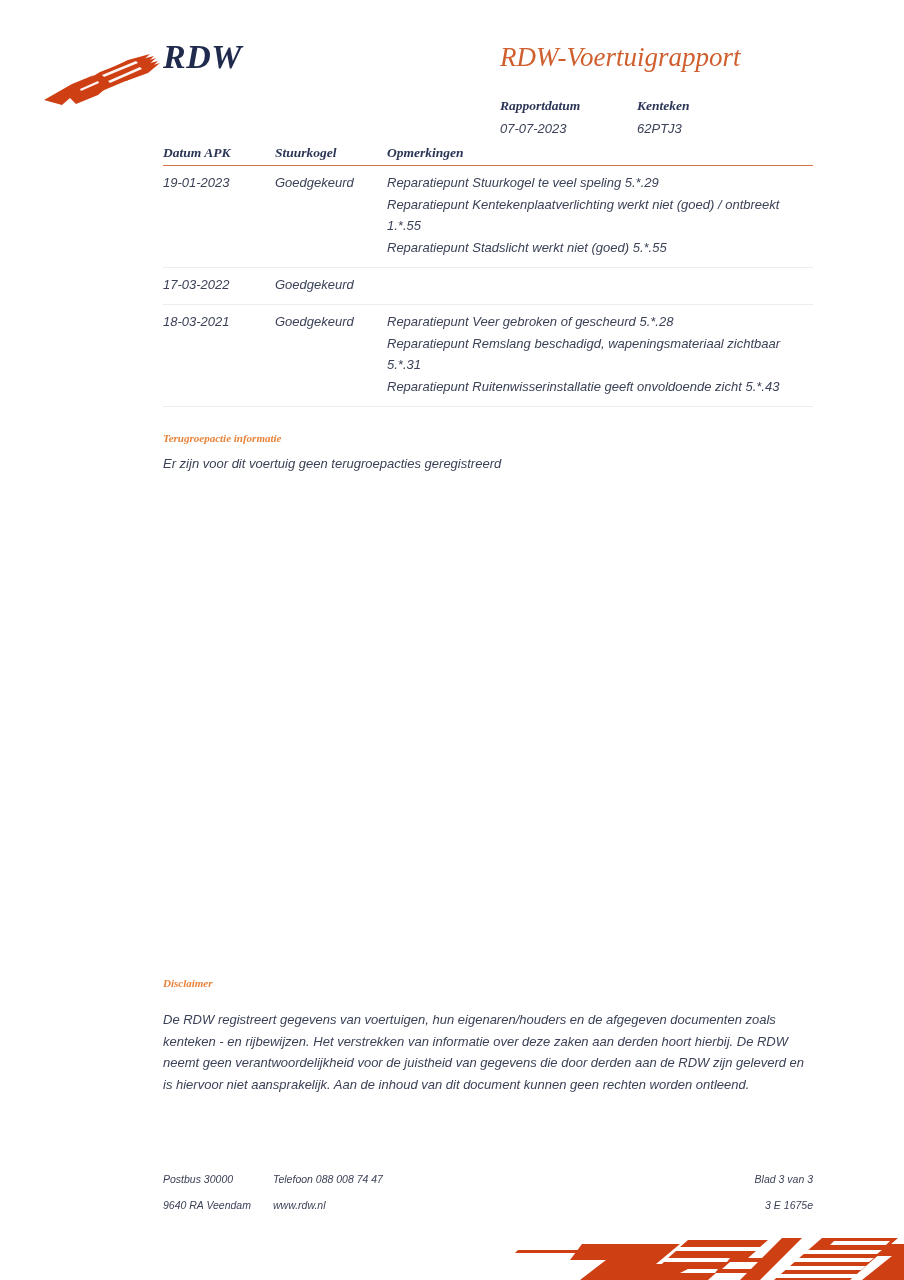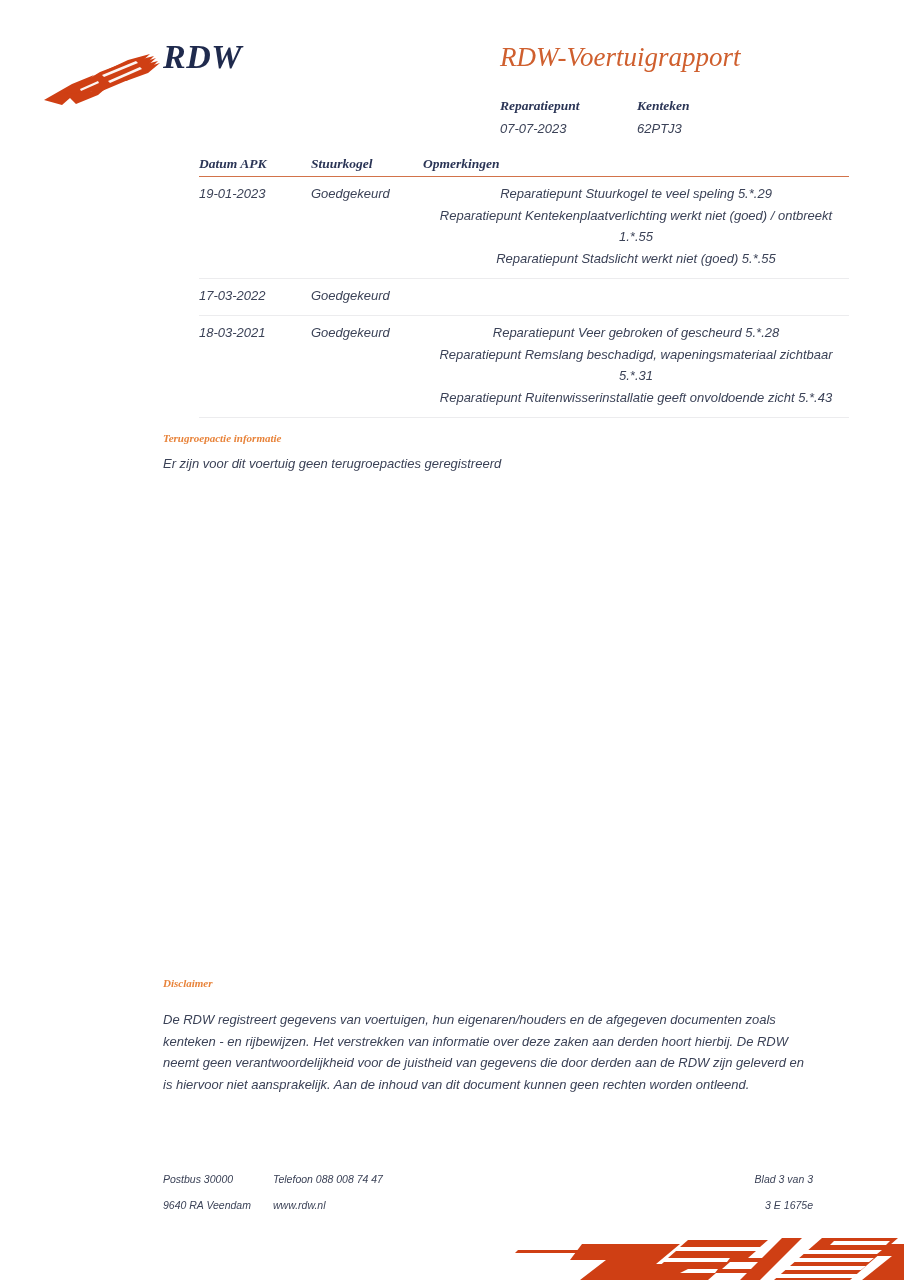--- a/index.html
+++ b/index.html
@@ -80,23 +80,22 @@
     color: #3b4257;
     line-height: 16px;
     margin-top: 7px;
     white-space: nowrap;
   }
 
   
   .apk-table {
     position: absolute;
     left: 163px;
-    top: 156px;
+    top: 145px;
     width: 650px;
-    margin-left: 36px;
   }
   .apk-head {
     position: relative;
     height: 20px;
     border-bottom: 1.6px solid #d2734a;
   }
   .apk-head .h {
     position: absolute;
     top: 0;
     font-family: "Liberation Serif", serif;
@@ -125,21 +124,20 @@
     line-height: 21.5px;
   }
   .apk-row .cell.notes {
     position: relative;
     top: 0;
     left: 224px;
     width: 426px;
   }
   .apk-row .note-line {
     line-height: 21.5px;
-    text-align: center;
   }
   .apk-row.empty-notes { height: 21px; }
 
   
   .section {
     position: absolute;
     left: 163px;
     width: 650px;
   }
   .section-title {
@@ -212,21 +210,21 @@
       </g>
     </svg>
   </div>
 
   <div class="brand-word">RDW</div>
 
   <div class="doc-title">RDW-Voertuigrapport</div>
 
   <div class="meta-row">
     <div class="meta-col c1">
-      <div class="meta-label">Reparatiepunt</div>
+      <div class="meta-label">Rapportdatum</div>
       <div class="meta-value">07-07-2023</div>
     </div>
     <div class="meta-col c2">
       <div class="meta-label">Kenteken</div>
       <div class="meta-value">62PTJ3</div>
     </div>
   </div>
 
   <div class="apk-table">
     <div class="apk-head">

